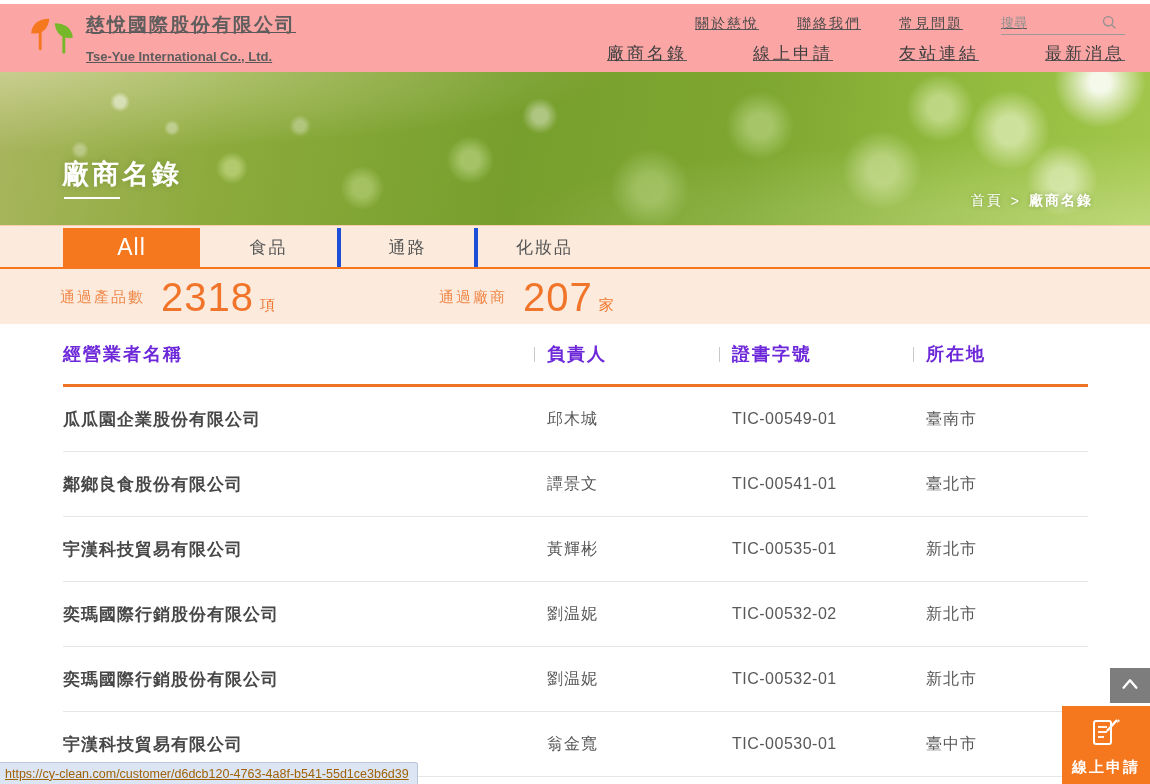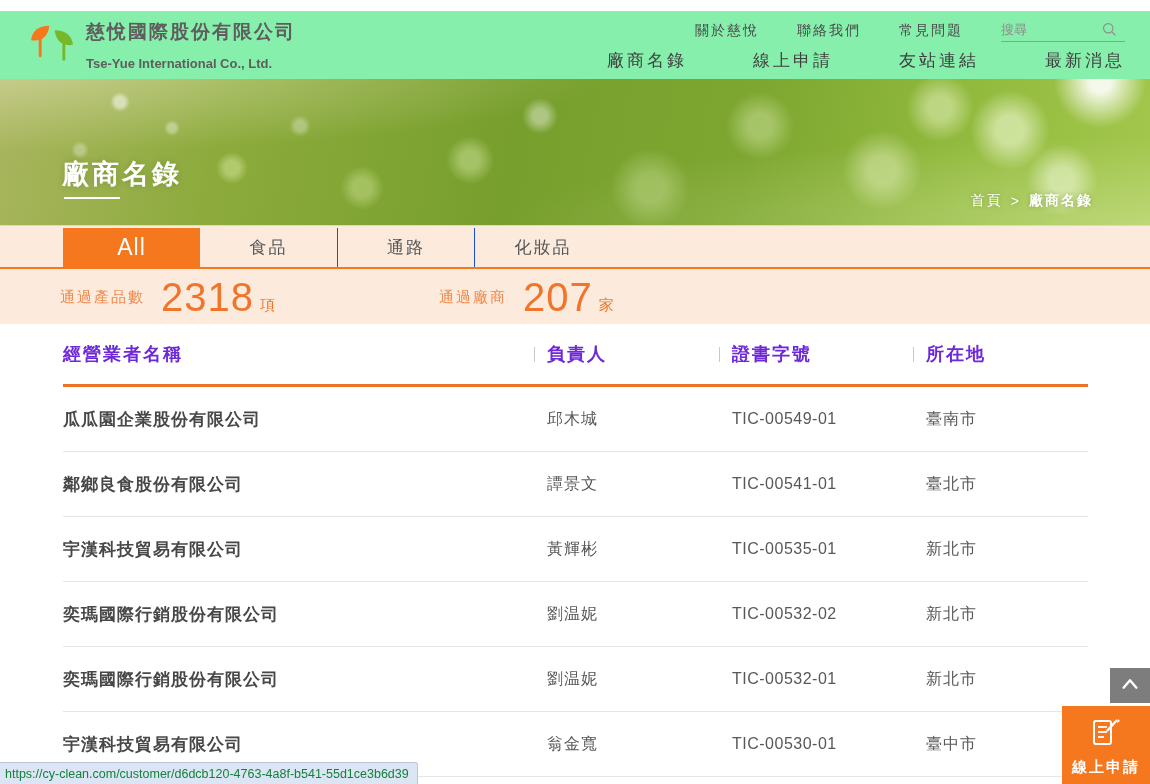--- a/index.html
+++ b/index.html
@@ -4,22 +4,22 @@
 <style>
   * { margin:0; padding:0; box-sizing:border-box; }
   html,body { width:1150px; height:784px; }
   body {
     font-family:"Liberation Sans","DejaVu Sans",sans-serif;
     color:#595757; background:#fff; overflow:hidden; position:relative;
   }
   .page { position:relative; width:1150px; height:784px; overflow:hidden; }
 
   
-  .header { position:absolute; top:11px; left:0; width:100%; height:68px; background:#86efac;
-            display:flex; justify-content:space-between; align-items:center; z-index:5; }
+  .header { position:absolute; top:4px; left:0; width:100%; height:68px; background:#fca5a5;
+            display:flex; justify-content:space-between; align-items:center; z-index:5;text-decoration:underline; }
   .logo { display:flex; align-items:center; gap:10px; padding-left:28px; }
   .logo-text .zh { font-size:19px; color:#5f5d5d; letter-spacing:2px; font-weight:600; }
   .logo-text .en { font-size:13px; color:#5f5d5d; font-weight:600; margin-top:11px; }
   .nav-wrap { display:flex; flex-direction:column; align-items:flex-end; padding-right:25px; }
   .nav-top { display:flex; align-items:center; gap:38px; margin-top:2px; }
   .nav-top .nav-item { font-size:14px; color:#4a4a4a; letter-spacing:2px; cursor:pointer; }
   .hdr-search { display:flex; align-items:center; width:124px; border-bottom:1px solid #9a9a9a; padding-bottom:3px; }
   .hdr-search input { border:none; outline:none; width:100px; font-size:13px; color:#555;
                       font-family:"Liberation Sans",sans-serif; background:transparent; }
   .hdr-search input::placeholder { color:#8f8f8f; }
@@ -57,21 +57,21 @@
                 text-shadow:0 0 4px rgba(60,90,20,0.35); }
   .breadcrumb .home { cursor:pointer; }
   .breadcrumb .current { font-weight:600; }
 
   
   .filter { position:absolute; top:225px; left:0; width:1150px; height:99px; background:#fcebdd;
             border-top:1px solid rgba(245,150,80,0.35); }
   .tabs { position:absolute; top:2px; left:63px; display:flex; height:39px; }
   .tab { width:137px; height:39px; display:flex; align-items:center; justify-content:center;
          font-size:17px; color:#555; letter-spacing:2px; cursor:pointer; }
-  .tab + .tab { border-left:1px solid #1d4ed8; }
+  .tab + .tab { border-left:4px solid #1d4ed8; }
   .tab.active { background:#f5771e; color:#fff; border-left:none; font-size:23px; letter-spacing:1px; }
   .tab.active + .tab { border-left:none; }
   .tab-line { position:absolute; top:41px; left:0; width:100%; height:2px; background:#f5771e; }
   .stats { position:absolute; top:43px; left:60px; height:56px; display:flex; align-items:center;gap:35px; }
   .stat { display:flex; align-items:center; }
   .stat + .stat { margin-left:128px; }
   .stat-label { font-size:15px; color:#f08a4d; letter-spacing:2px; }
   .stat-value { font-size:40px; font-weight:300; color:#f0752b; margin:0 6px 0 16px; letter-spacing:1px; }
   .stat-unit { font-size:15px; color:#f0752b; letter-spacing:1px; margin-top:16px; }
   .kw-box { position:absolute; top:43px; right:63px; width:304px; height:48px; background:#fff;
@@ -98,21 +98,21 @@
                 display:flex; align-items:center; justify-content:center; cursor:pointer; z-index:8; }
   .apply-btn { position:absolute; right:0; top:706px; width:88px; height:78px; background:#f5771e;
                display:flex; flex-direction:column; align-items:center; justify-content:center;
                gap:4px; cursor:pointer; z-index:8; }
   .apply-btn .lbl { color:#fff; font-size:15px; font-weight:700; letter-spacing:2px; }
 
   
   .status-bar { position:absolute; left:0; bottom:0; height:22px; background:#dbe5f4;
                 border:1px solid #b9c6dd; border-left:none; border-bottom:none; border-radius:0 3px 0 0;
                 display:flex; align-items:center; padding:0 8px 0 5px; z-index:9; }
-  .status-bar span { font-size:12.5px; color:#15803d; white-space:nowrap; }
+  .status-bar span { font-size:12.5px; color:#a16207; white-space:nowrap;text-decoration:underline; }
 </style>
 </head>
 <body>
 
 <div class="page">
 
   <div class="header">
     <div class="logo">
       <span>
         <svg viewBox="0 0 52 44" width="48" height="40">

